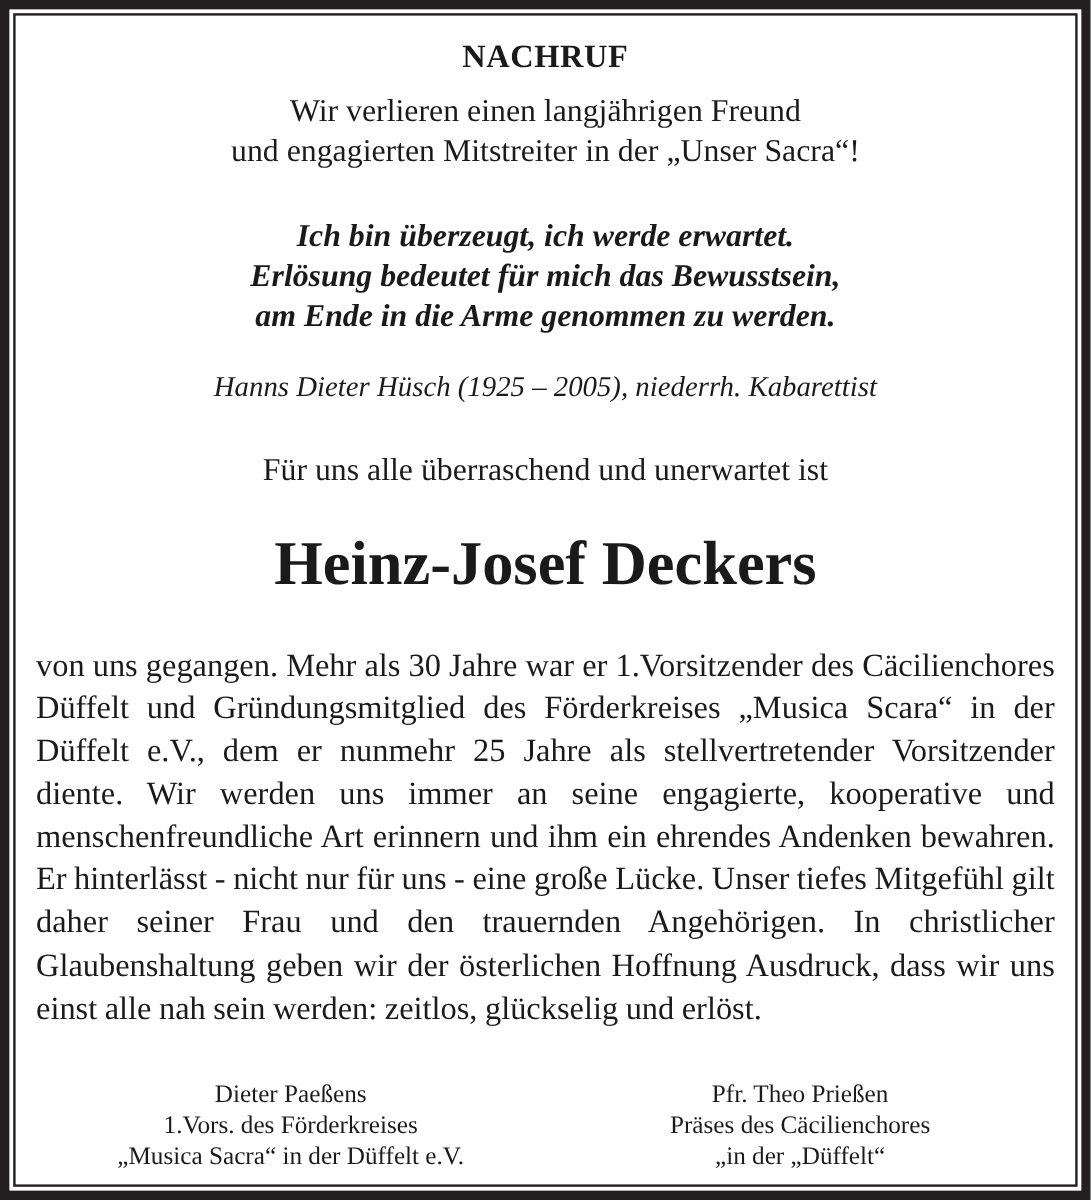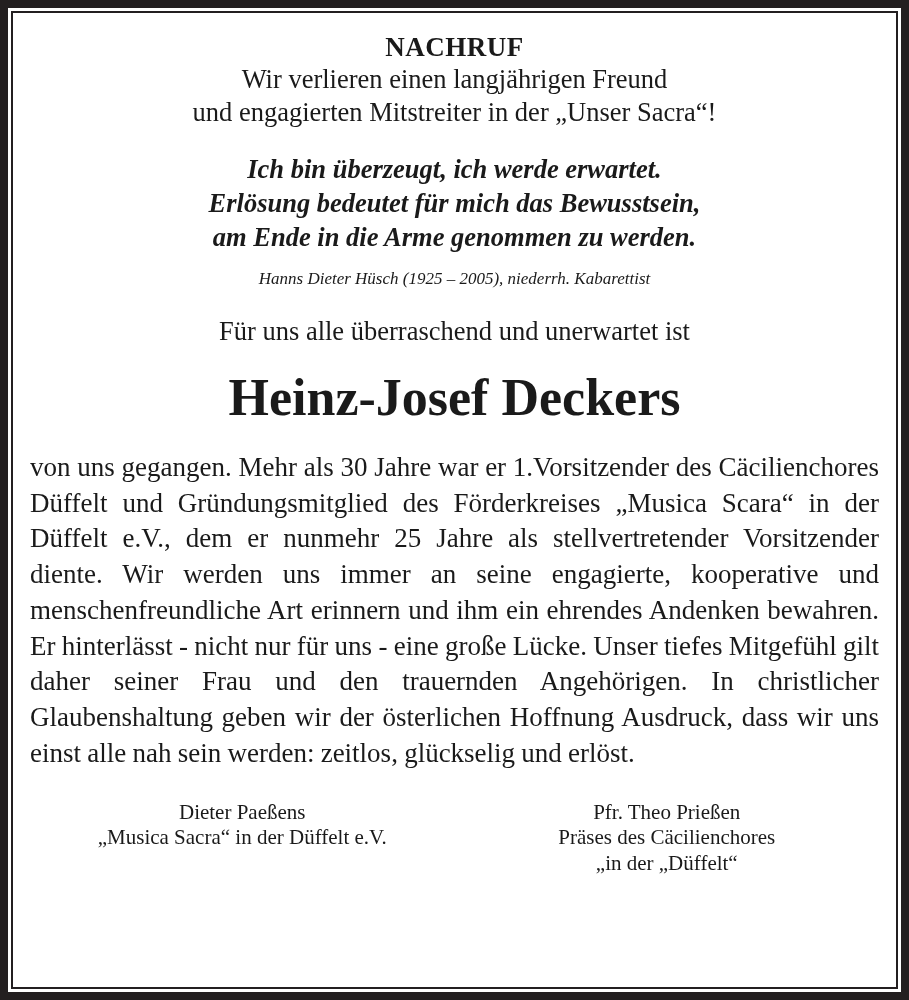--- a/index.html
+++ b/index.html
@@ -46,20 +46,21 @@
   .content {
     position: absolute;
     left: 13px;
     right: 13px;
     top: 13px;
     bottom: 13px;
     padding: 14px 17px 10px 17px;
     box-sizing: border-box;
     display: flex;
     flex-direction: column;
+    justify-content: space-between;
   }
 
   .heading {
     text-align: center;
     font-weight: bold;
     font-size: 27px;
     letter-spacing: 0.5px;
     line-height: 1.1;
     margin: 6px 0 0 0;
   }
@@ -77,21 +78,21 @@
     font-style: italic;
     font-size: 26.5px;
     line-height: 1.27;
     margin-top: 24px;
   }
   .quote .line { display: block; white-space: nowrap; }
 
   .attribution {
     text-align: center;
     font-style: italic;
-    font-size: 17px;
+    font-size: 24px;
     line-height: 1.2;
     margin-top: 15px;
     white-space: nowrap;
   }
 
   .leadin {
     text-align: center;
     font-size: 26.5px;
     line-height: 1.2;
     margin-top: 26px;
@@ -157,20 +158,21 @@
 
     <div class="leadin">Für uns alle überraschend und unerwartet ist</div>
 
     <div class="deceased-name">Heinz-Josef Deckers</div>
 
     <div class="body-text">von uns gegangen. Mehr als 30 Jahre war er 1.Vorsitzender des Cäcilienchores Düffelt und Gründungsmitglied des Förderkreises „Musica Scara“ in der Düffelt e.V., dem er nunmehr 25 Jahre als stellvertretender Vorsitzender diente. Wir werden uns immer an seine engagierte, kooperative und menschenfreundliche Art erinnern und ihm ein ehrendes Andenken bewahren. Er hinterlässt - nicht nur für uns - eine große Lücke. Unser tiefes Mitgefühl gilt daher seiner Frau und den trauernden Angehörigen. In christlicher Glaubenshaltung geben wir der österlichen Hoffnung Ausdruck, dass wir uns einst alle nah sein werden: zeitlos, glückselig und erlöst.</div>
 
     <div class="signatures">
       <div class="sig-col">
         <span class="line">Dieter Paeßens</span>
+        <span class="line">1.Vors. des Förderkreises</span>
         <span class="line">„Musica Sacra“ in der Düffelt e.V.</span>
       </div>
       <div class="sig-col">
         <span class="line">Pfr. Theo Prießen</span>
         <span class="line">Präses des Cäcilienchores</span>
         <span class="line">„in der „Düffelt“</span>
       </div>
     </div>
 
   </div>

